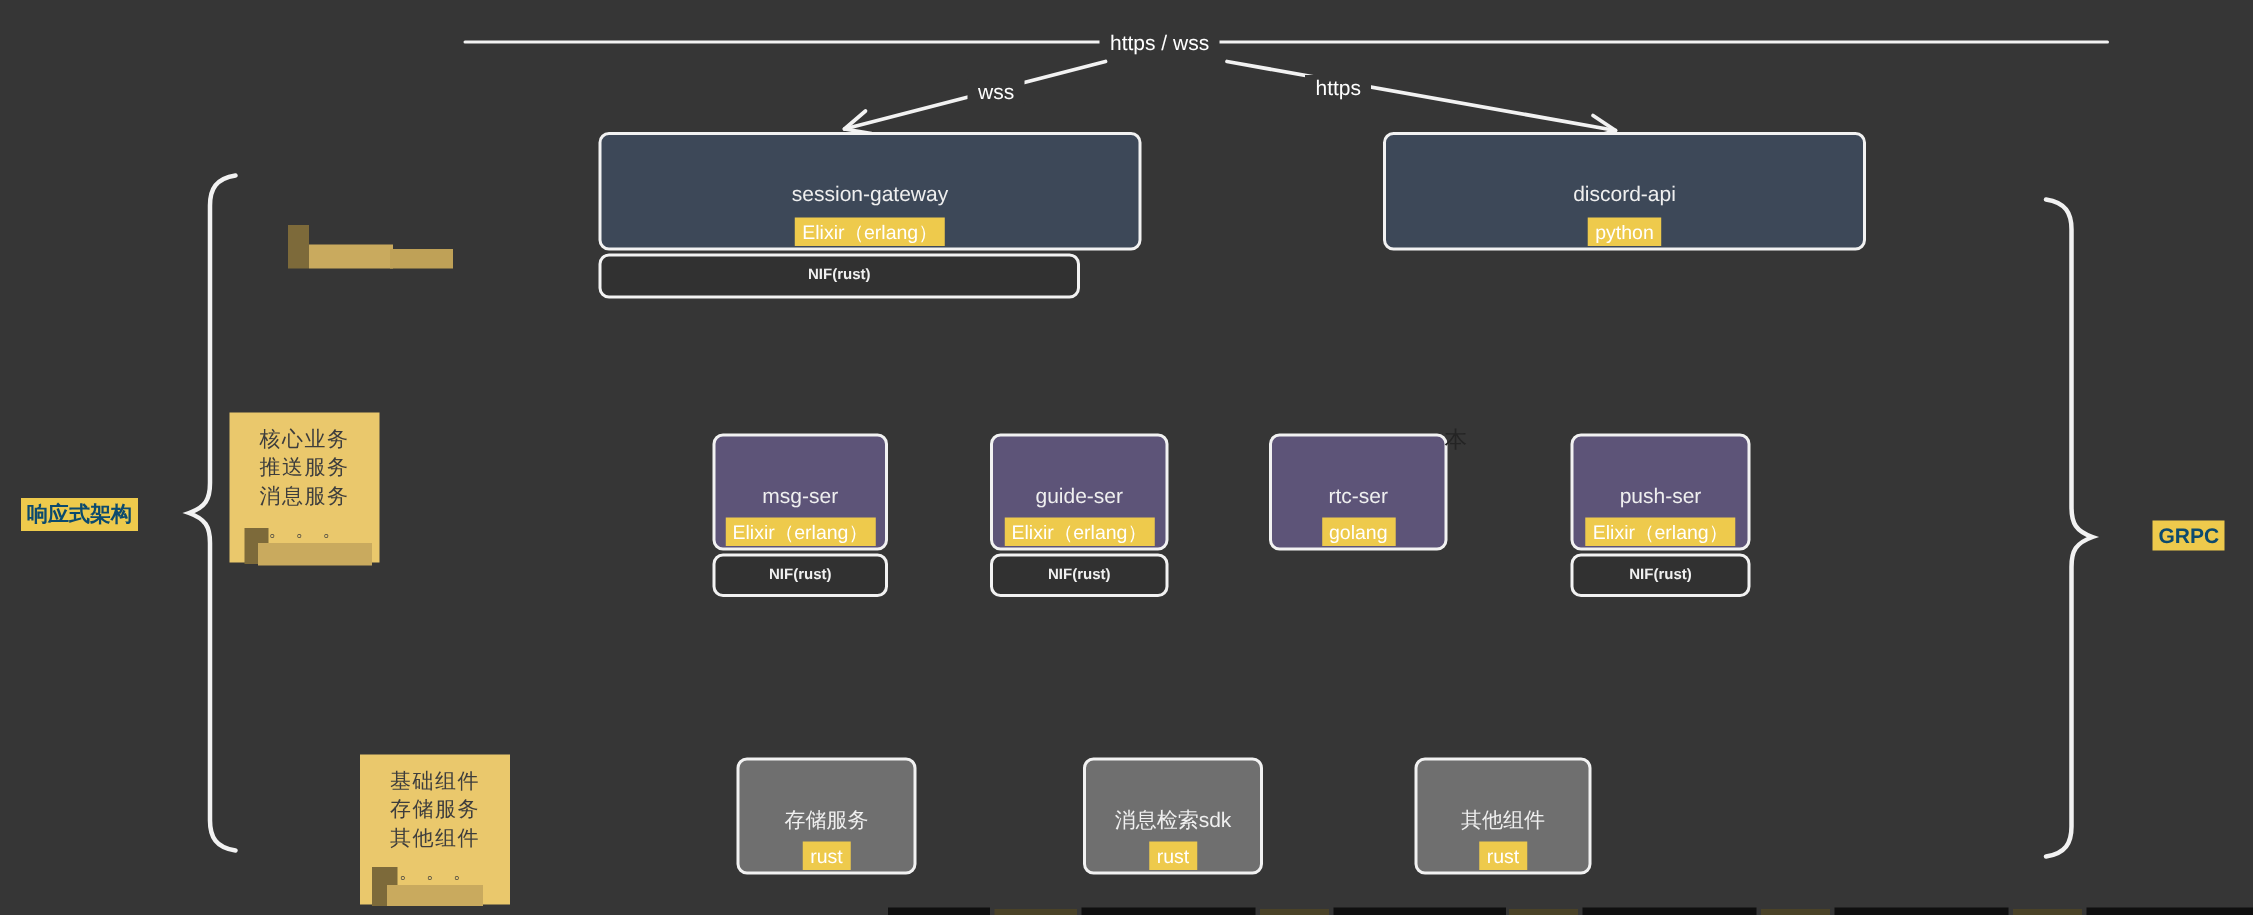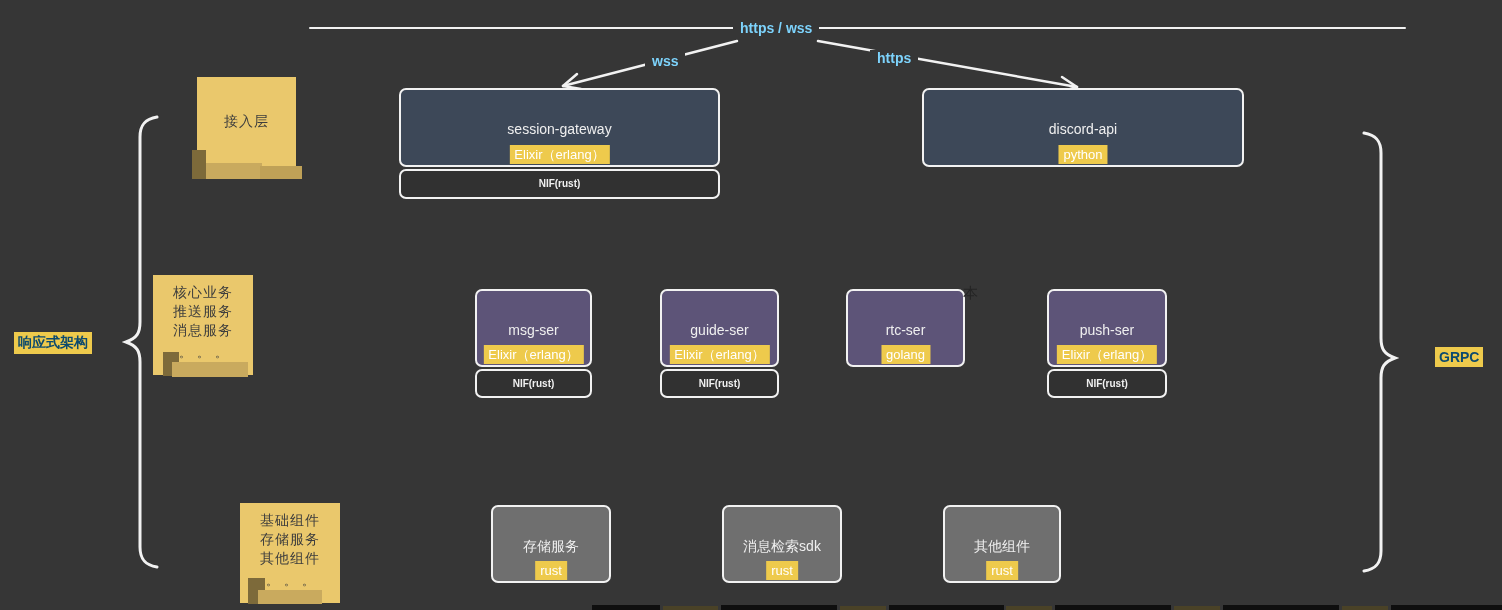--- a/index.html
+++ b/index.html
@@ -3,22 +3,22 @@
 <meta charset="utf-8">
 <style>
   html,body{margin:0;padding:0;}
   .canvas{
     position:relative; width:1502px; height:610px; overflow:hidden;
     background:#363636;
     font-family:"Liberation Sans","DejaVu Sans",sans-serif;
   }
   svg.lines{position:absolute;left:0;top:0;pointer-events:none;}
   .lbl{
-    position:absolute; background:#363636; color:#7dd3fc;
-    font-size:14px; font-weight:700; padding:0 7px; white-space:nowrap;
+    position:absolute; background:#363636; color:#ffffff;
+    font-size:14px; font-weight:400; padding:0 7px; white-space:nowrap;
   }
   .box{
     position:absolute; border:2px solid #f2f2f2; border-radius:7px;
     box-sizing:border-box;
   }
   .box.blue{background:#3d4858;}
   .box.purple{background:#5d5478;}
   .box.gray{background:#6f6f6f;}
   .box .title{
     position:absolute; top:31px; left:0; width:100%; text-align:center;
@@ -71,23 +71,20 @@
 
       <path d="M1364,133 C1377,135 1381,142 1381,153 L1381,338 C1381,349 1384,354 1395,358
                C1384,362 1381,367 1381,378 L1381,551 C1381,562 1377,569 1364,571" stroke-width="3"></path>
     </g>
   </svg>
 
   <div class="lbl" style="left:733px; top:20px;">https / wss</div>
   <div class="lbl" style="left:645px; top:53px;">wss</div>
   <div class="lbl" style="left:870px; top:50px;">https</div>
 
-  <div class="sticky" style="left:197px; top:77px; width:99px;">
-    <div class="line" style="padding-top:35px;">接入层</div>
-  </div>
   <div class="smudge" style="left:192px; top:150px; width:14px; height:29px; background:#7d6a3a;"></div>
   <div class="smudge" style="left:206px; top:163px; width:56px; height:16px; background:#c9aa5e;"></div>
   <div class="smudge" style="left:260px; top:166px; width:42px; height:13px; background:#bfa157;"></div>
 
   <div class="sticky" style="left:153px; top:275px;">
     <div style="padding-top:8px;">
       <div class="line">核心业务</div>
       <div class="line">推送服务</div>
       <div class="line">消息服务</div>
       <div class="dots">。。。</div>
@@ -100,21 +97,21 @@
     <div style="padding-top:8px;text-align:center;">
       <div class="line">基础组件</div>
       <div class="line">存储服务</div>
       <div class="line">其他组件</div>
       <div class="dots">。。。</div>
     </div>
   </div>
   <div class="smudge" style="left:248px; top:578px; width:17px; height:26px; background:#7d6a3a;"></div>
   <div class="smudge" style="left:258px; top:590px; width:64px; height:14px; background:#c9aa5e;"></div>
 
-  <div class="box blue" style="left:399px; top:88px; width:321px; height:79px;">
+  <div class="box blue" style="left:399px; top:88px; width:362px; height:79px;">
     <div class="title">session-gateway</div>
     <div class="tech">Elixir（erlang）</div>
   </div>
   <div class="nif" style="left:399px; top:169px; width:321px; height:30px;">
     <span>NIF(rust)</span>
   </div>
 
   <div class="box blue" style="left:922px; top:88px; width:322px; height:79px;">
     <div class="title">discord-api</div>
     <div class="tech">python</div>

